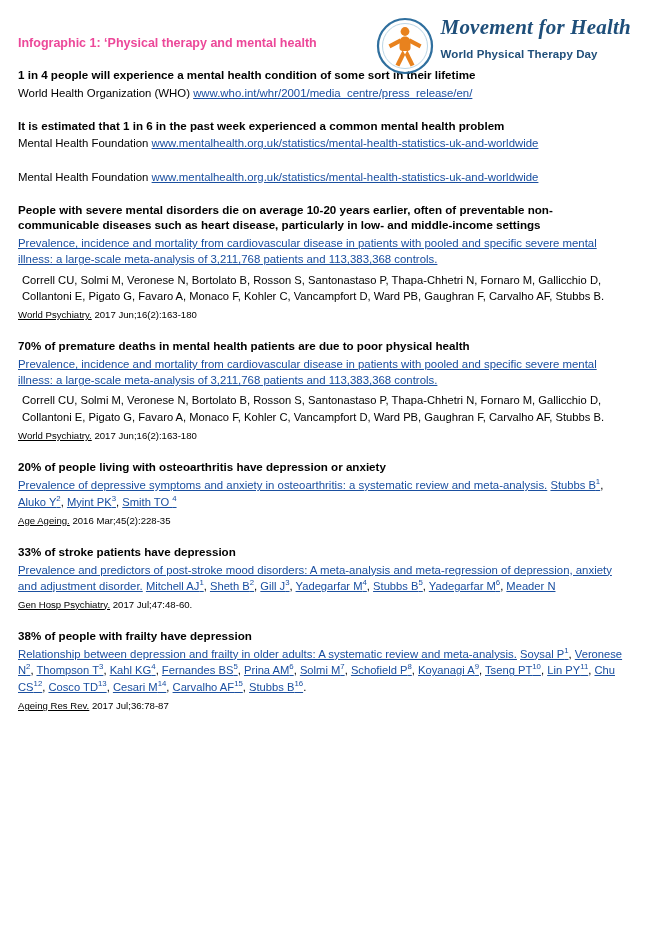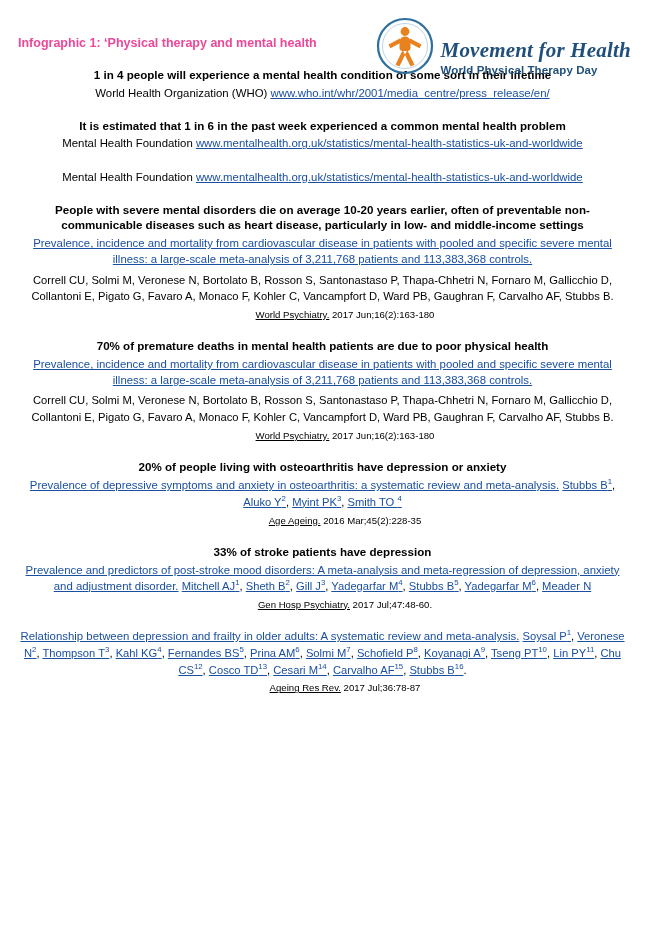--- a/index.html
+++ b/index.html
@@ -21,21 +21,21 @@
     box-sizing: border-box;
     padding: 14px 18px 0 18px;
   }
 
   
   .logo {
     position: absolute;
     top: 16px;
     right: 14px;
     display: flex;
-    align-items: flex-end;
+    align-items: flex-start;
     gap: 6px;
   }
   .logo-mark {
     width: 60px;
     height: 60px;
     flex: 0 0 auto;
   }
   .logo-text {
     display: flex;
     flex-direction: column;
@@ -46,42 +46,41 @@
     font-style: italic;
     font-weight: bold;
     font-size: 21px;
     color: #1f4f7a;
     letter-spacing: 0.2px;
   }
   .logo-sub {
     font-size: 11.5px;
     font-weight: bold;
     color: #1f4f7a;
-    margin-top: 3px;
+    margin-top: 10px;
     letter-spacing: 0.1px;
   }
 
   
   .doc-title {
     font-size: 17px;
     font-weight: bold;
     color: #c1300a;
     margin: 48px 0 0 0;
   }
   .section-title {
     font-size: 12.5px;
     font-weight: bold;
     color: #ec4899;
     margin: 22px 0 0 0;
   }
 
   
   .entry {
     margin-top: 17px;
-    text-align: center;
   }
   .claim {
     font-size: 11.6px;
     font-weight: bold;
     line-height: 1.35;
     margin: 0 0 2px 0;
   }
   .src {
     font-size: 11.4px;
     line-height: 1.42;
@@ -97,21 +96,20 @@
     line-height: 1.45;
     margin: 4px;
   }
   .journal {
     font-size: 9.6px;
     line-height: 1.4;
     margin: 3px 0 0 0;
   }
   .journal .j-name {
     text-decoration: underline;
-    margin-left: 45px;
   }
   sup {
     font-size: 7.8px;
     vertical-align: super;
     line-height: 0;
   }
   .inline-authors {
     font-size: 11.2px;
     line-height: 1.5;
   }
@@ -178,17 +176,18 @@
     <p class="journal"><span class="j-name">Age Ageing.</span><span> 2016 Mar;45(2):228-35</span></p>
   </div>
 
   <div class="entry">
     <p class="claim">33% of stroke patients have depression</p>
     <p class="src"><span class="link">Prevalence and predictors of post-stroke mood disorders: A meta-analysis and meta-regression of depression, anxiety and adjustment disorder.</span> <span class="inline-authors"><span class="link">Mitchell AJ<sup>1</sup></span>, <span class="link">Sheth B<sup>2</sup></span>, <span class="link">Gill J<sup>3</sup></span>, <span class="link">Yadegarfar M<sup>4</sup></span>, <span class="link">Stubbs B<sup>5</sup></span>, <span class="link">Yadegarfar M<sup>6</sup></span>, <span class="link">Meader N</span></span></p>
     <p class="journal"><span class="j-name">Gen Hosp Psychiatry.</span><span> 2017 Jul;47:48-60.</span></p>
   </div>
 
   <div class="entry">
+    <p class="claim">38% of people with frailty have depression</p>
     <p class="src"><span class="link">Relationship between depression and frailty in older adults: A systematic review and meta-analysis.</span> <span class="inline-authors"><span class="link">Soysal P<sup>1</sup></span>, <span class="link">Veronese N<sup>2</sup></span>, <span class="link">Thompson T<sup>3</sup></span>, <span class="link">Kahl KG<sup>4</sup></span>, <span class="link">Fernandes BS<sup>5</sup></span>, <span class="link">Prina AM<sup>6</sup></span>, <span class="link">Solmi M<sup>7</sup></span>, <span class="link">Schofield P<sup>8</sup></span>, <span class="link">Koyanagi A<sup>9</sup></span>, <span class="link">Tseng PT<sup>10</sup></span>, <span class="link">Lin PY<sup>11</sup></span>, <span class="link">Chu CS<sup>12</sup></span>, <span class="link">Cosco TD<sup>13</sup></span>, <span class="link">Cesari M<sup>14</sup></span>, <span class="link">Carvalho AF<sup>15</sup></span>, <span class="link">Stubbs B<sup>16</sup></span>.</span></p>
     <p class="journal"><span class="j-name">Ageing Res Rev.</span><span> 2017 Jul;36:78-87</span></p>
   </div>
 
 </div>
 
 </body></html>

